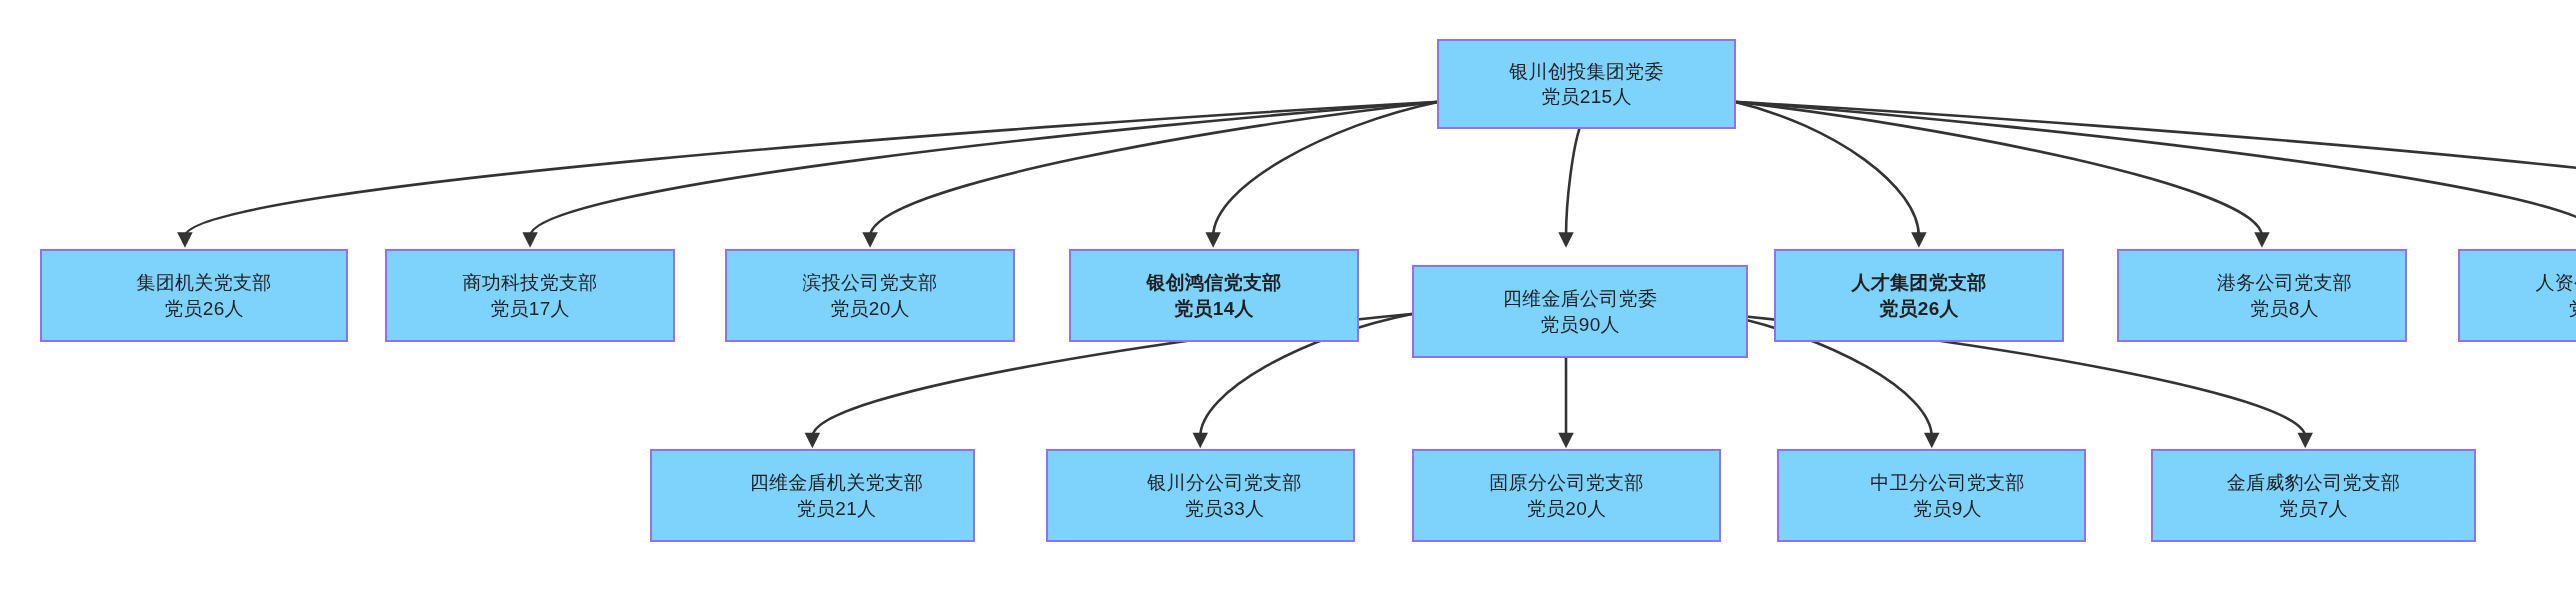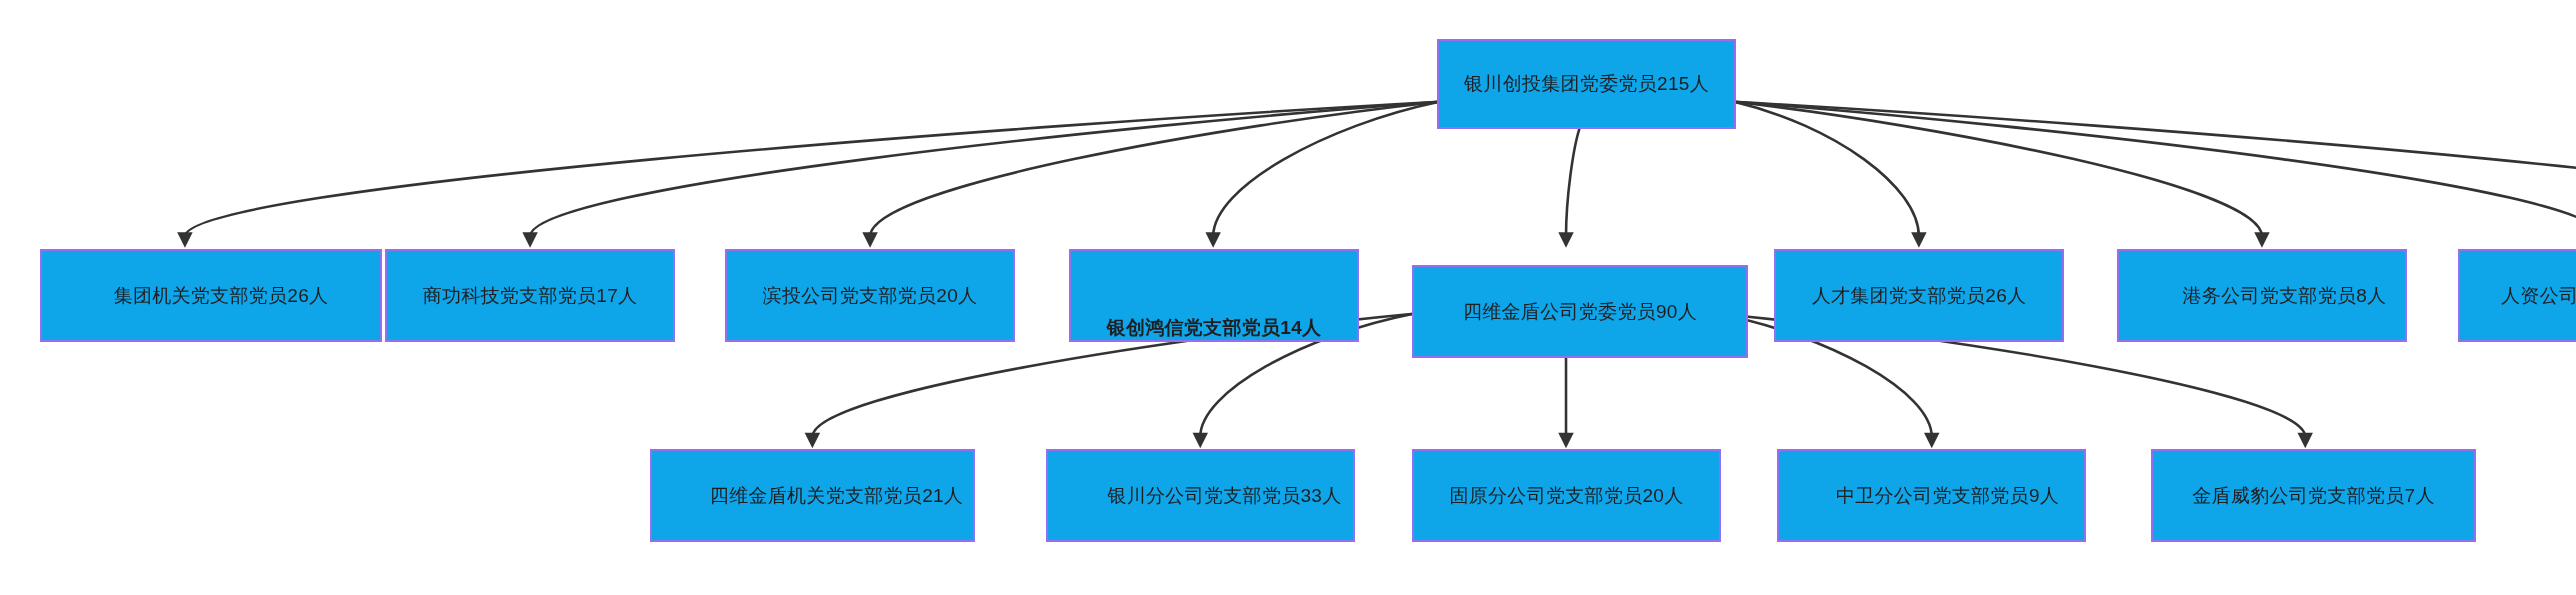--- a/index.html
+++ b/index.html
@@ -30,36 +30,35 @@
     stroke: #333333;
     stroke-width: 5px;
   }
   .arrow-head {
     fill: #333333;
     stroke: none;
   }
   .node {
     position: absolute;
     box-sizing: border-box;
-    background: #0ea5e9;
+    background: #7dd3fc;
     border: 2.1px solid #9370f0;
     display: flex;
-    flex-direction: row;
+    flex-direction: column;
     align-items: center;
     justify-content: center;
     z-index: 2;
     color: #1f1f22;
     font-size: 19px;
     line-height: 1.32;
     text-align: center;
     letter-spacing: 0.3px;
   }
   .node.bold {
     font-weight: bold;
-    align-items: flex-end;
   }
   .node-title,
   .node-count {
     display: block;
     white-space: nowrap;
   }
 </style>
 </head>
 <body>
 
@@ -92,41 +91,41 @@
       <path class="edge-path" d="M 3336 609 C 3549 650.76, 3750 760.38, 3750 848"></path>
       <polygon class="arrow-head" points="3735,840 3765,840 3750,870"></polygon>
       <path class="edge-path" d="M 3336 609 C 3766.5 650.76, 4475 760.38, 4475 848"></path>
       <polygon class="arrow-head" points="4460,840 4490,840 4475,870"></polygon>
     </svg>
   <div id="node-layer">
       <div class="node" style="left: 1437px; top: 39px; width: 299px; height: 90px;">
         <span class="node-title">银川创投集团党委</span>
         <span class="node-count">党员215人</span>
       </div>
-      <div class="node" style="left: 40px; top: 249px; width: 342px; height: 93px; padding-left: 20px;">
+      <div class="node" style="left: 40px; top: 249px; width: 308px; height: 93px; padding-left: 20px;">
         <span class="node-title">集团机关党支部</span>
         <span class="node-count">党员26人</span>
       </div>
       <div class="node" style="left: 385px; top: 249px; width: 290px; height: 93px;">
         <span class="node-title">商功科技党支部</span>
         <span class="node-count">党员17人</span>
       </div>
       <div class="node" style="left: 725px; top: 249px; width: 290px; height: 93px;">
         <span class="node-title">滨投公司党支部</span>
         <span class="node-count">党员20人</span>
       </div>
       <div class="node bold" style="left: 1069px; top: 249px; width: 290px; height: 93px;">
         <span class="node-title">银创鸿信党支部</span>
         <span class="node-count">党员14人</span>
       </div>
       <div class="node" style="left: 1412px; top: 249px; width: 336px; height: 93px; margin-top: 16px;">
         <span class="node-title">四维金盾公司党委</span>
         <span class="node-count">党员90人</span>
       </div>
-      <div class="node" style="left: 1774px; top: 249px; width: 290px; height: 93px;">
+      <div class="node" style="left: 1774px; top: 249px; width: 290px; height: 93px; font-weight: bold;">
         <span class="node-title">人才集团党支部</span>
         <span class="node-count">党员26人</span>
       </div>
       <div class="node" style="left: 2117px; top: 249px; width: 290px; height: 93px; padding-left: 45px;">
         <span class="node-title">港务公司党支部</span>
         <span class="node-count">党员8人</span>
       </div>
       <div class="node" style="left: 2458px; top: 249px; width: 290px; height: 93px;">
         <span class="node-title">人资公司党支部</span>
         <span class="node-count">党员5人</span>

